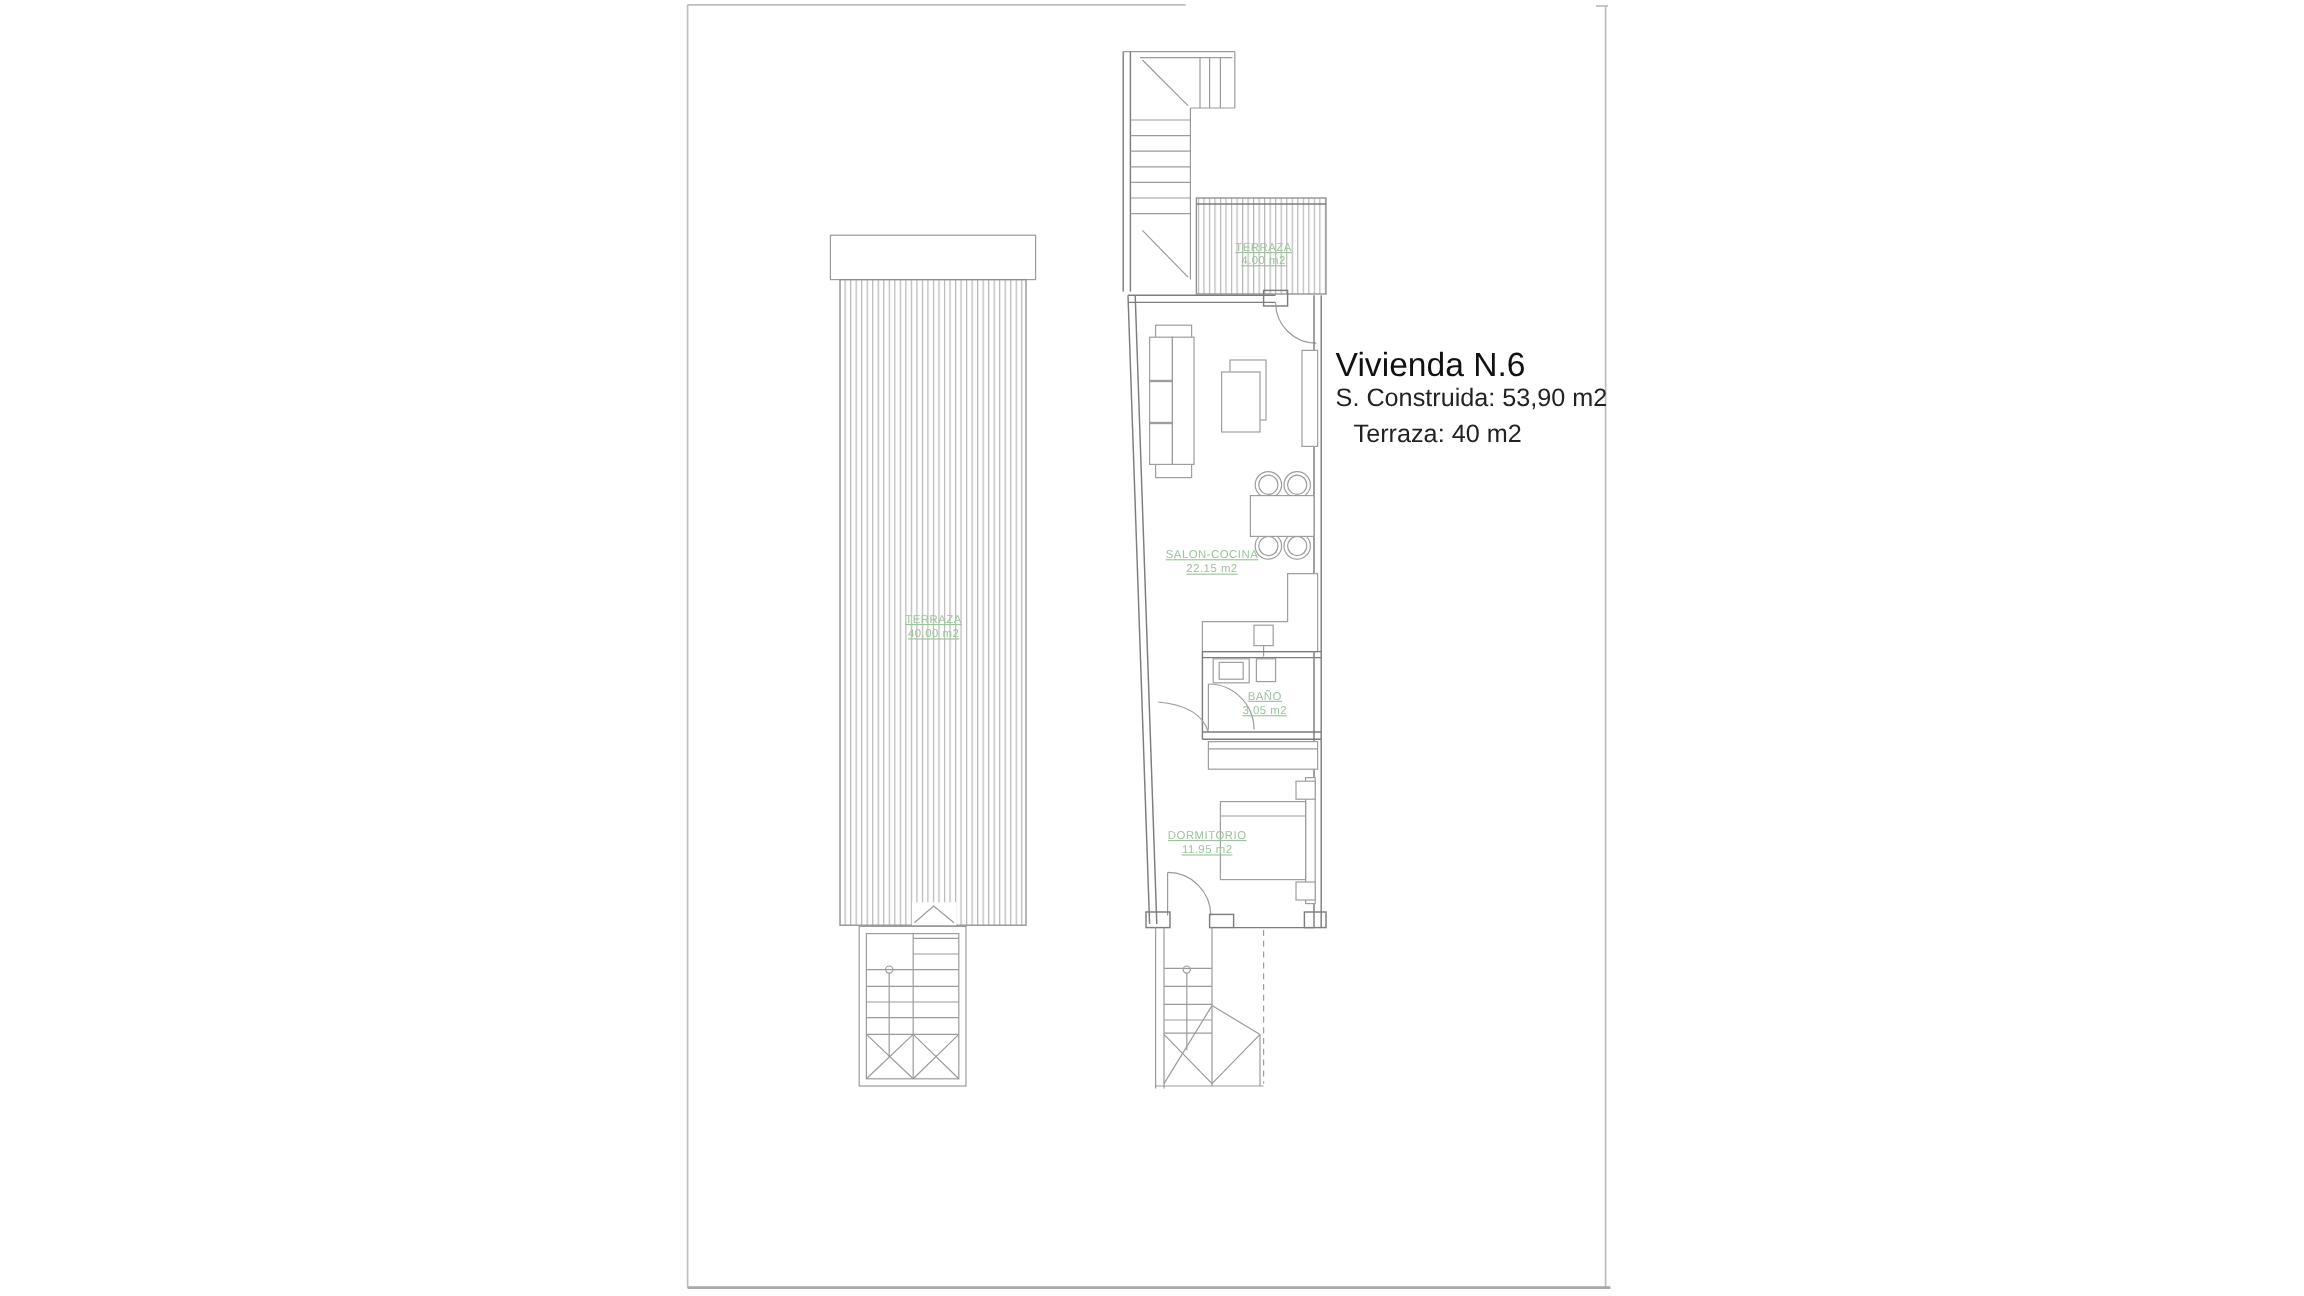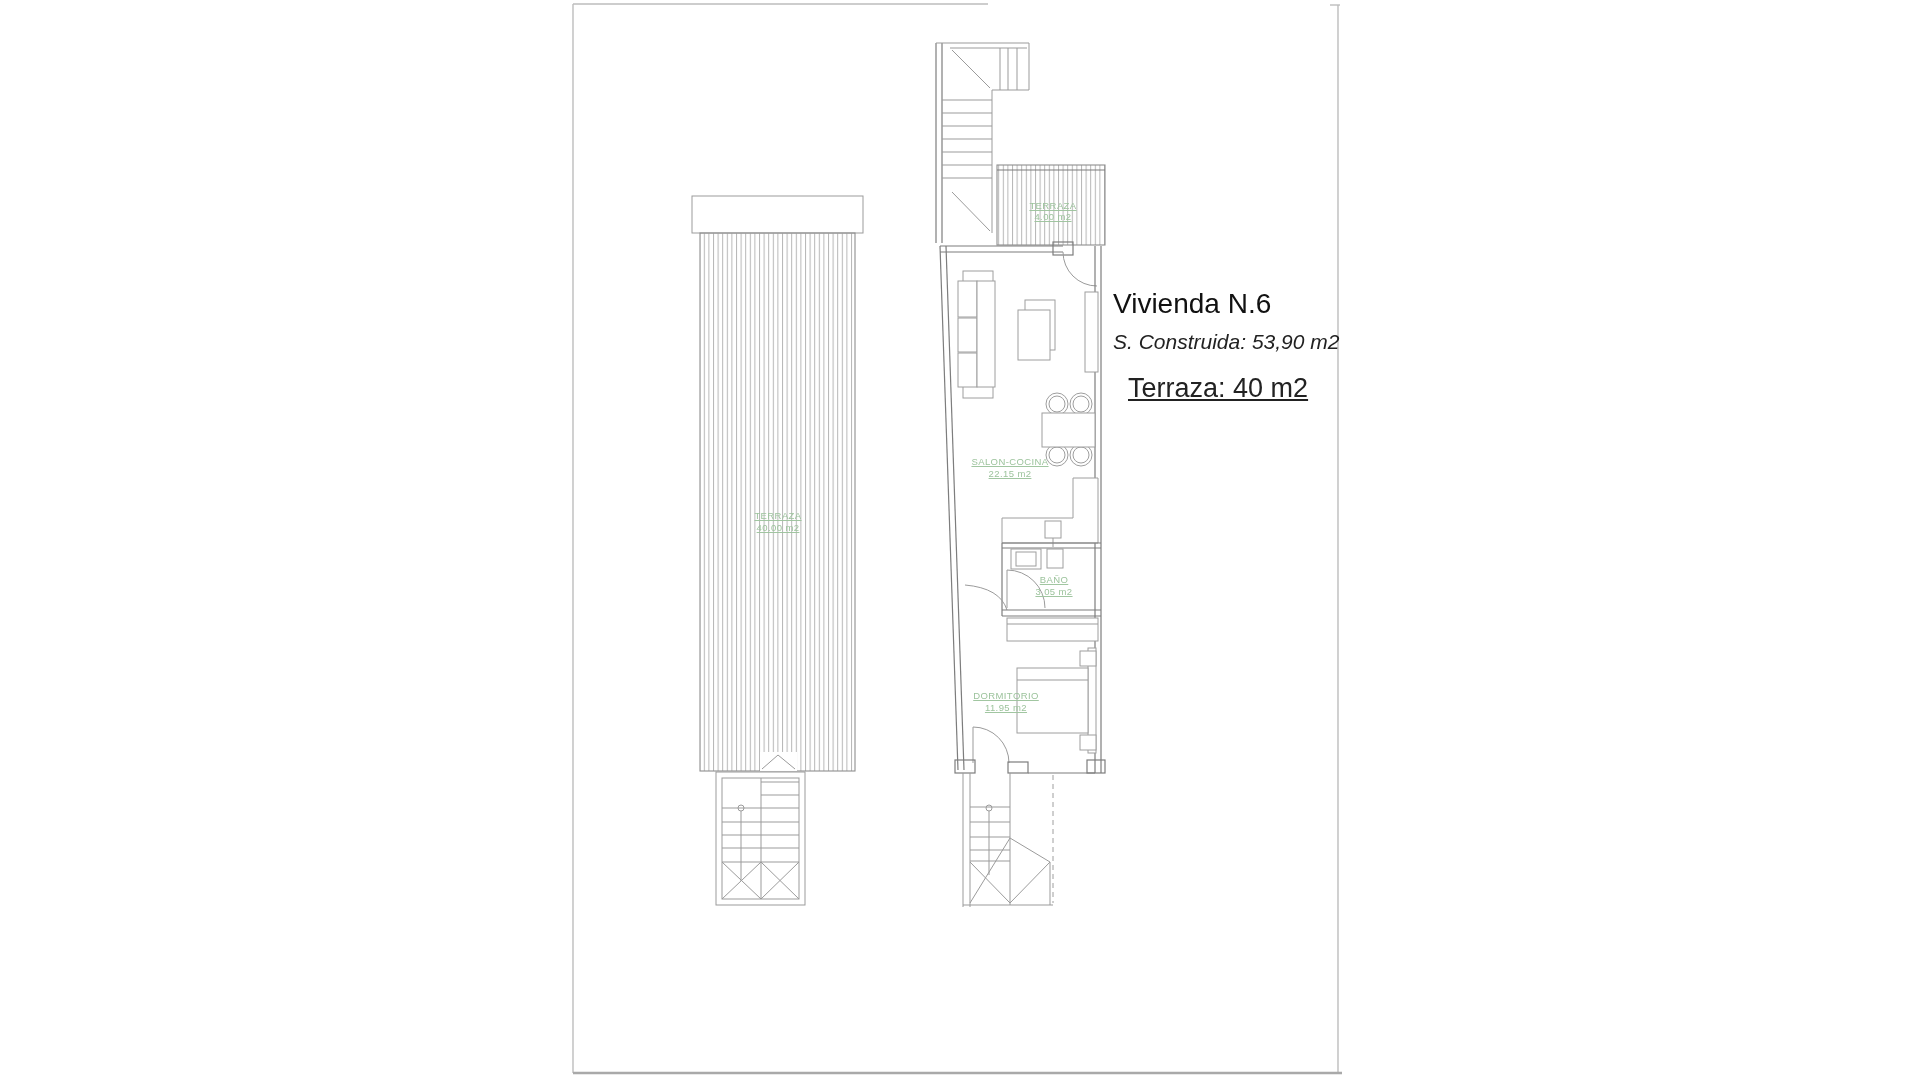--- a/index.html
+++ b/index.html
@@ -9,22 +9,22 @@
   .thin{stroke:#9b9b9b;stroke-width:1;fill:none;}
   .wall{stroke:#7d7d7d;stroke-width:1.2;fill:none;}
   .furn{stroke:#9e9e9e;stroke-width:1;fill:#ffffff;}
   .furn-open{stroke:#9e9e9e;stroke-width:1;fill:none;}
   .border{stroke:#bdbdbd;stroke-width:1.4;fill:none;}
   .room-label{fill:#9cc39c;font-size:9.5px;letter-spacing:.4px;text-anchor:middle;
     text-decoration:underline;font-family:"Liberation Sans","DejaVu Sans",sans-serif;}
   .dashed{stroke:#9e9e9e;stroke-width:1;fill:none;stroke-dasharray:5 4;}
   .title-block{position:absolute;left:1113px;top:288px;color:#1f1f1f;}
   .title-block .t1{font-size:28px;font-weight:normal;line-height:1.15;color:#111;}
-  .title-block .t2{font-size:21px;margin-top:10px;color:#222;font-style:italic;}
-  .title-block .t3{font-size:27px;margin-top:19px;margin-left:15px;color:#222;text-decoration:underline;}
+  .title-block .t2{font-size:21px;color:#222;}
+  .title-block .t3{font-size:21px;margin-top:6px;margin-left:15px;color:#222;}
 </style>
 </head>
 <body>
 
 <div class="stage">
 
 <svg width="1920" height="1080" viewBox="0 0 1920 1080">
   <defs>
     <pattern id="hatchV" width="4.6" height="10" patternUnits="userSpaceOnUse">
       <line x1="0.5" y1="0" x2="0.5" y2="10" stroke="#b6b6b6" stroke-width="1"></line>

